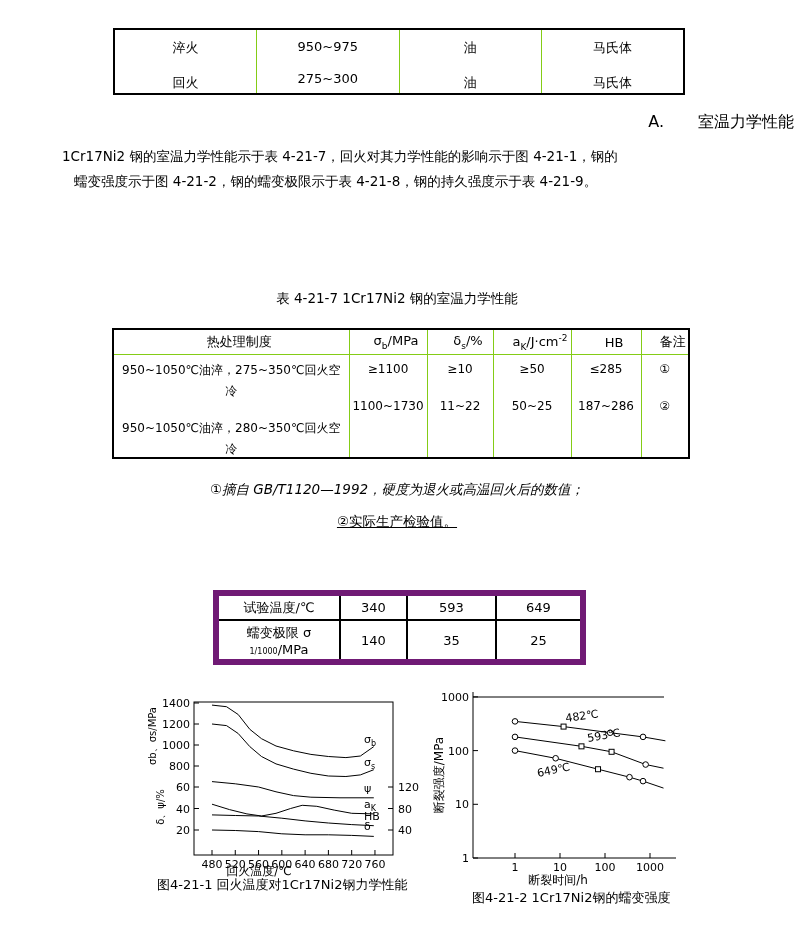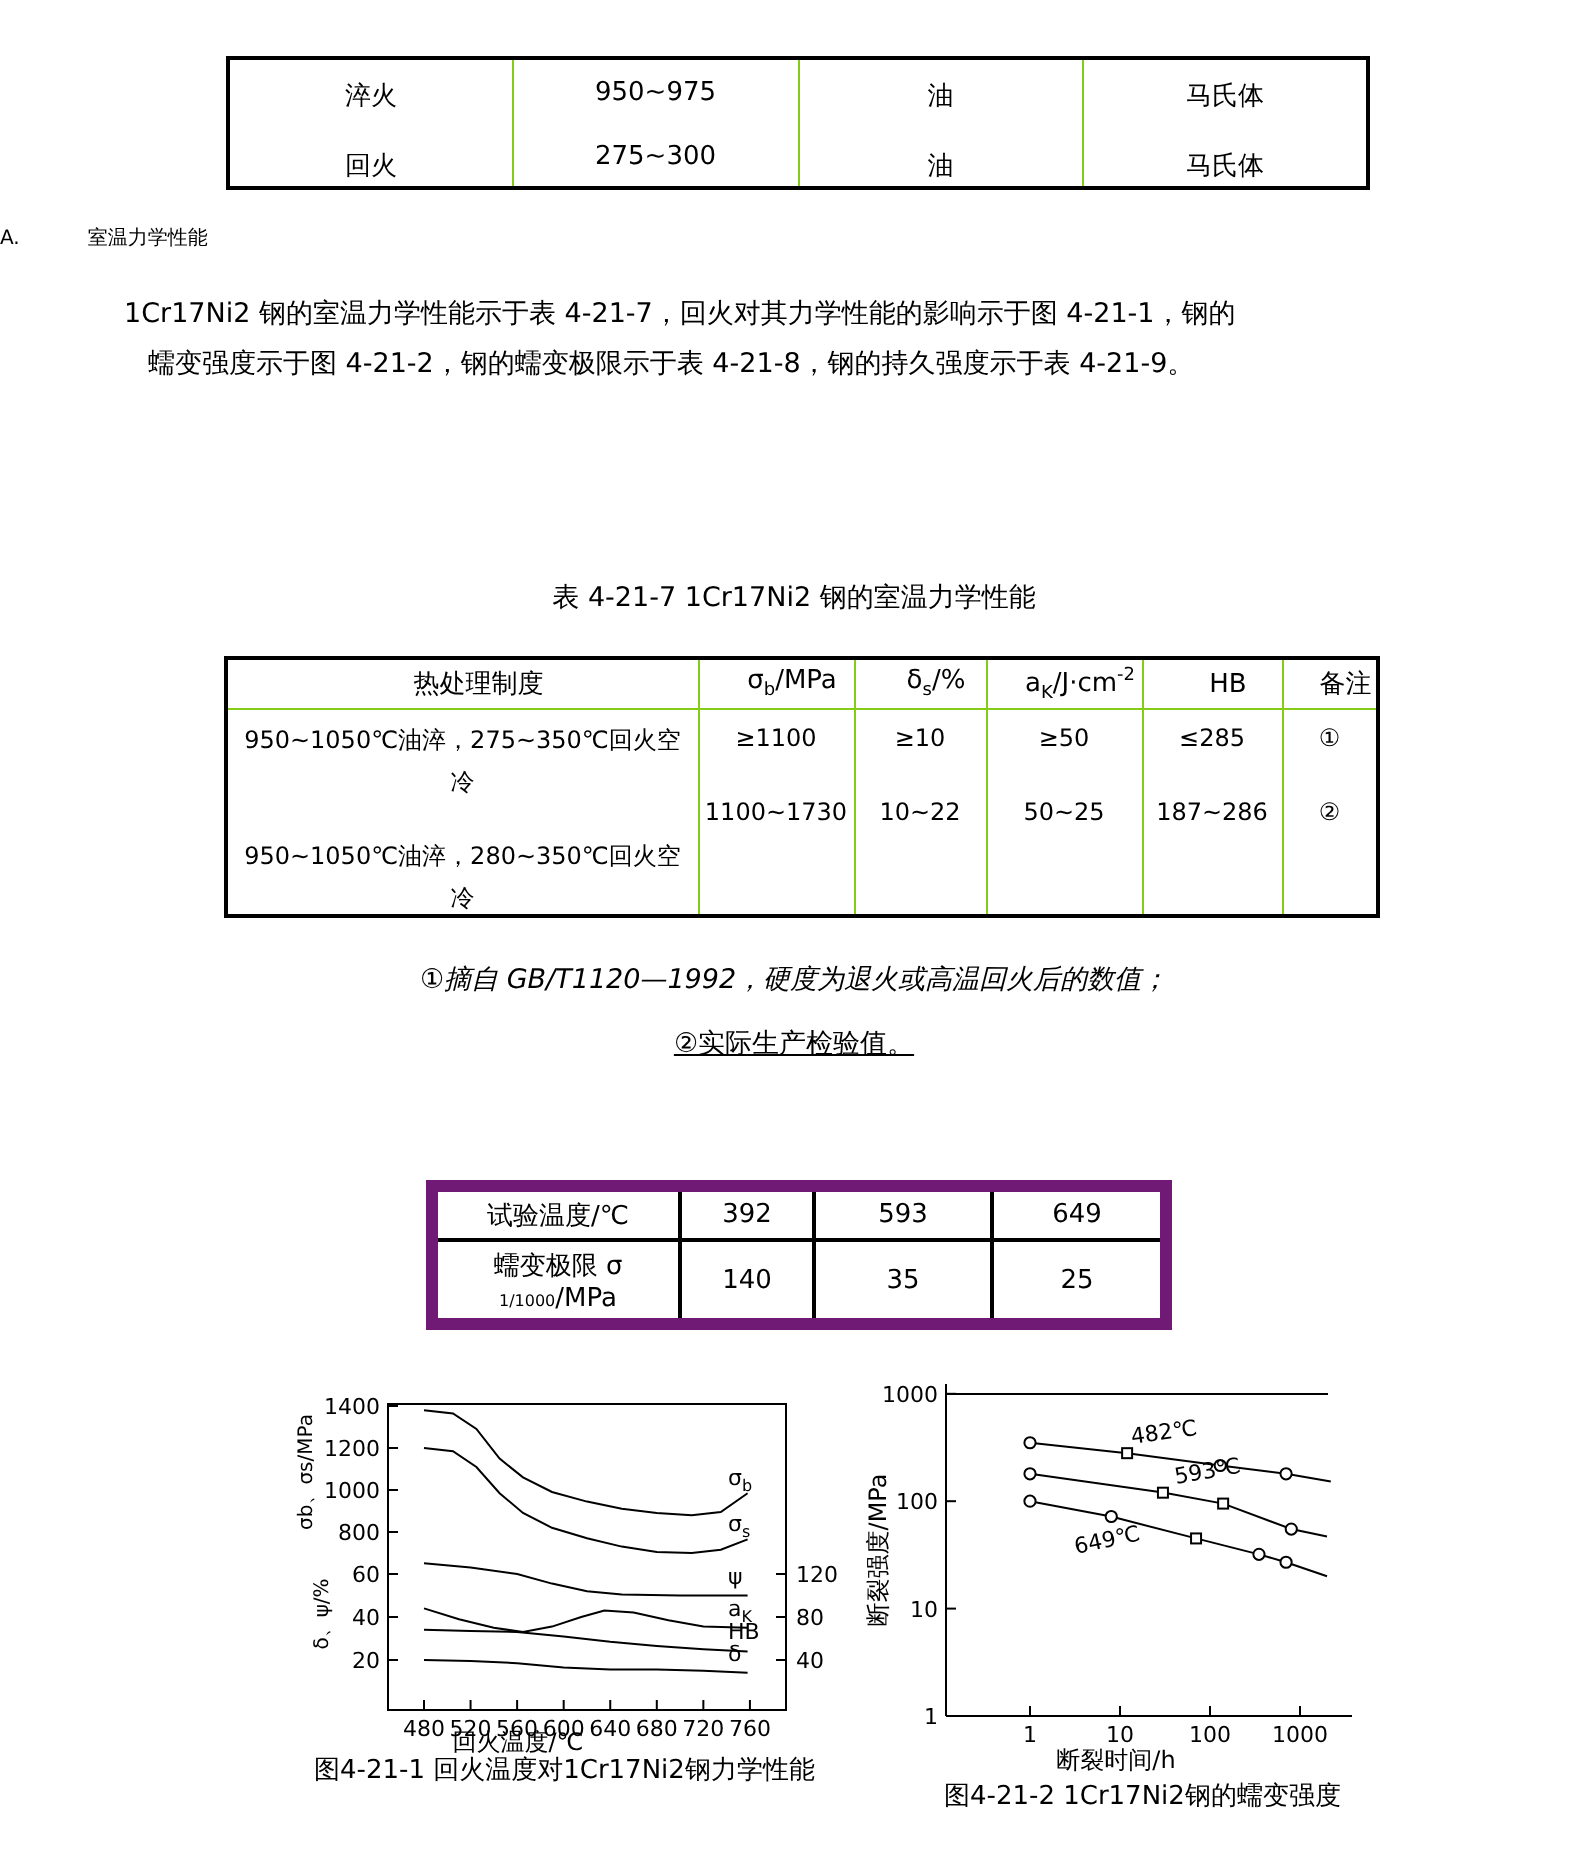--- a/index.html
+++ b/index.html
@@ -9,21 +9,21 @@
   td,th{border:1px solid #84cc16;text-align:center;padding:0;font-weight:normal;color:#000;}
   sub{font-size:9px;}
   sup{font-size:9px;}
 
   
   .t-top{left:113px;top:28px;width:572px;height:67px;border:2px solid #000;font-size:13px;}
   .t-top td{vertical-align:top;position:relative;}
   .t-top .l1{margin-top:9px;}
   .t-top .l2{margin-top:17px;}
 
-  .sec{position:absolute;left:0;top:112px;width:794px;text-align:left;font-size:10px;}
+  .sec{position:absolute;left:0;top:112px;width:794px;text-align:right;font-size:16px;}
   .sec .gap{display:inline-block;width:34px;}
 
   .para{position:absolute;font-size:13.5px;white-space:nowrap;}
   .para.p1{left:62px;top:148px;}
   .para.p2{left:74px;top:173px;}
 
   .t7-title{position:absolute;left:0;top:290px;width:794px;text-align:center;font-size:13.5px;}
 
   
   .t7{left:112px;top:328px;width:576px;border:2px solid #000;font-size:12px;}
@@ -124,21 +124,21 @@
           <div>950~1050℃油淬，280~350℃回火空</div>
           <div>冷</div>
         </div>
       </td>
       <td class="body">
         <div class="v1">≥1100</div>
         <div class="v2">1100~1730</div>
       </td>
       <td class="body">
         <div class="v1">≥10</div>
-        <div class="v2">10~22</div>
+        <div class="v2">11~22</div>
       </td>
       <td class="body">
         <div class="v1">≥50</div>
         <div class="v2">50~25</div>
       </td>
       <td class="body">
         <div class="v1">≤285</div>
         <div class="v2">187~286</div>
       </td>
       <td class="body">
@@ -156,21 +156,21 @@
   <table class="t8">
     <colgroup>
         <col style="width:124px">
         <col style="width:67px">
         <col style="width:89px">
         <col style="width:87px">
       </colgroup>
     <tbody>
         <tr class="r1">
       <td>试验温度/℃</td>
-      <td>392</td>
+      <td>340</td>
       <td>593</td>
       <td>649</td>
     </tr>
     <tr class="r2">
       <td>
         <div>蠕变极限 σ</div>
         <div><span class="tiny">1/1000</span><span>/MPa</span></div>
       </td>
       <td>140</td>
       <td>35</td>

